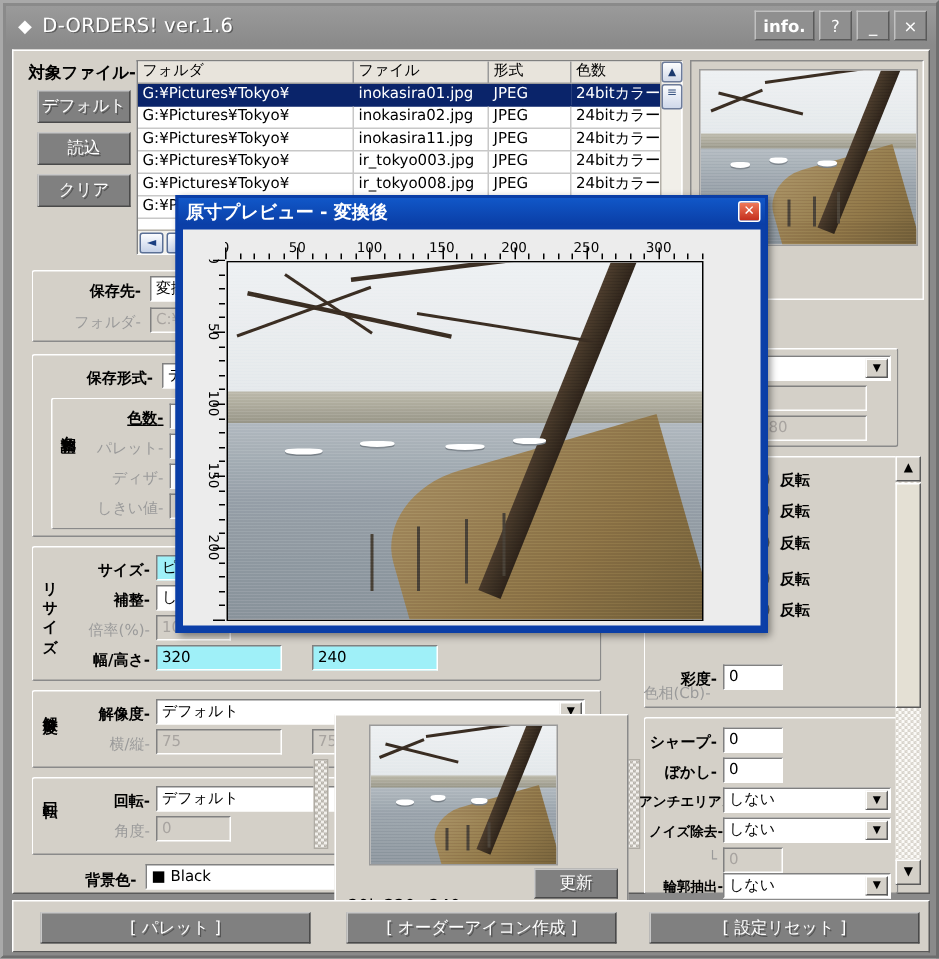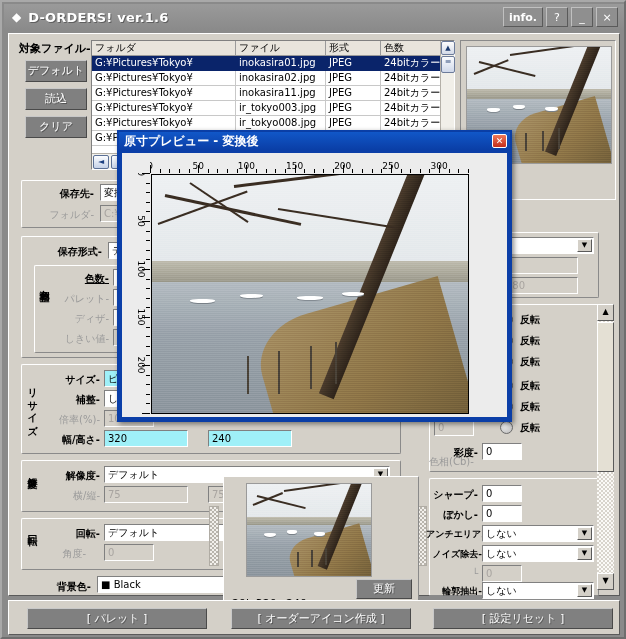--- a/index.html
+++ b/index.html
@@ -16,21 +16,21 @@
     border:2px solid #6e6e6e;
     border-top-color:#a9a9a9; border-left-color:#a9a9a9;
   }
   
   .titlebar{
     position:absolute; left:2px; top:2px; width:620px; height:26px;
     background:linear-gradient(#9a9a9a,#8a8a8a);
     display:flex; align-items:center;
   }
   .title-diamond{ margin-left:8px; color:#fff; font-size:12px; line-height:1; }
-  .title-text{ margin-left:7px; color:#ffffff; font-weight:bold; font-size:13px;
+  .title-text{ margin-left:7px; color:#ffffff; font-weight:normal; font-size:13px;
     letter-spacing:.2px; text-shadow:1px 1px 0 #5f5f5f; }
   .title-btns{ margin-left:auto; display:flex; gap:3px; padding-right:6px; }
   .tbtn{
     height:20px; min-width:22px; padding:0 5px;
     background:#8f8f8f; color:#fff; font-size:11px;
     display:flex; align-items:center; justify-content:center;
     border:1px solid; border-color:#c0c0c0 #5a5a5a #5a5a5a #c0c0c0;
     cursor:default;
   }
   .tbtn.info{ font-weight:bold; min-width:38px; }
@@ -448,21 +448,21 @@
 
       <div class="grp" style="left:10px;top:482px;width:380px;height:52px;">
         <div class="vert" style="left:3px;top:8px;">回転</div>
         <div class="lbl" style="position:absolute;left:20px;top:8px;width:58px;">
           <span>回転</span>-
         </div>
         <div class="fld combo" style="position:absolute;left:82px;top:5px;width:286px;">
           <span>デフォルト</span>
           <span class="arw">▼</span>
         </div>
-        <div class="lbl dim" style="position:absolute;left:6px;top:28px;width:58px;">
+        <div class="lbl dim" style="position:absolute;left:20px;top:28px;width:58px;">
           <span>角度</span>-
         </div>
         <div class="fld dim spin" style="position:absolute;left:82px;top:25px;width:50px;">
           <span>0</span>
           
         </div>
       </div>
 
       <div style="position:absolute;left:0;top:540px;width:380px;height:22px;">
         <div class="lbl" style="position:absolute;left:6px;top:4px;width:74px;">
@@ -540,25 +540,20 @@
           <span class="fld dim spin" style="display:inline-block;width:40px;vertical-align:middle;"><span>0</span></span>
           <span class="chk" style="margin-left:22px;"></span>
           <span style="font-size:10px;font-weight:bold;margin-left:4px;">反転</span>
         </div>
         <div style="position:absolute;left:4px;top:72px;">
           <span class="fld dim spin" style="display:inline-block;width:40px;vertical-align:middle;"><span>0</span></span>
           <span class="chk" style="margin-left:22px;"></span>
           <span style="font-size:10px;font-weight:bold;margin-left:4px;">反転</span>
         </div>
         <div style="position:absolute;left:4px;top:93px;">
-          <span class="fld dim spin" style="display:inline-block;width:40px;vertical-align:middle;"><span>0</span></span>
-          <span class="chk" style="margin-left:22px;"></span>
-          <span style="font-size:10px;font-weight:bold;margin-left:4px;">反転</span>
-        </div>
-        <div style="position:absolute;left:4px;top:114px;">
           <span class="fld dim spin" style="display:inline-block;width:40px;vertical-align:middle;"><span>0</span></span>
           <span class="chk" style="margin-left:22px;"></span>
           <span style="font-size:10px;font-weight:bold;margin-left:4px;">反転</span>
         </div>
         <div class="lbl" style="position:absolute;left:4px;top:141px;width:44px;">
           <span>彩度</span>-
         </div>
         <div class="fld spin" style="position:absolute;left:52px;top:138px;width:40px;">
           <span>0</span>
           

